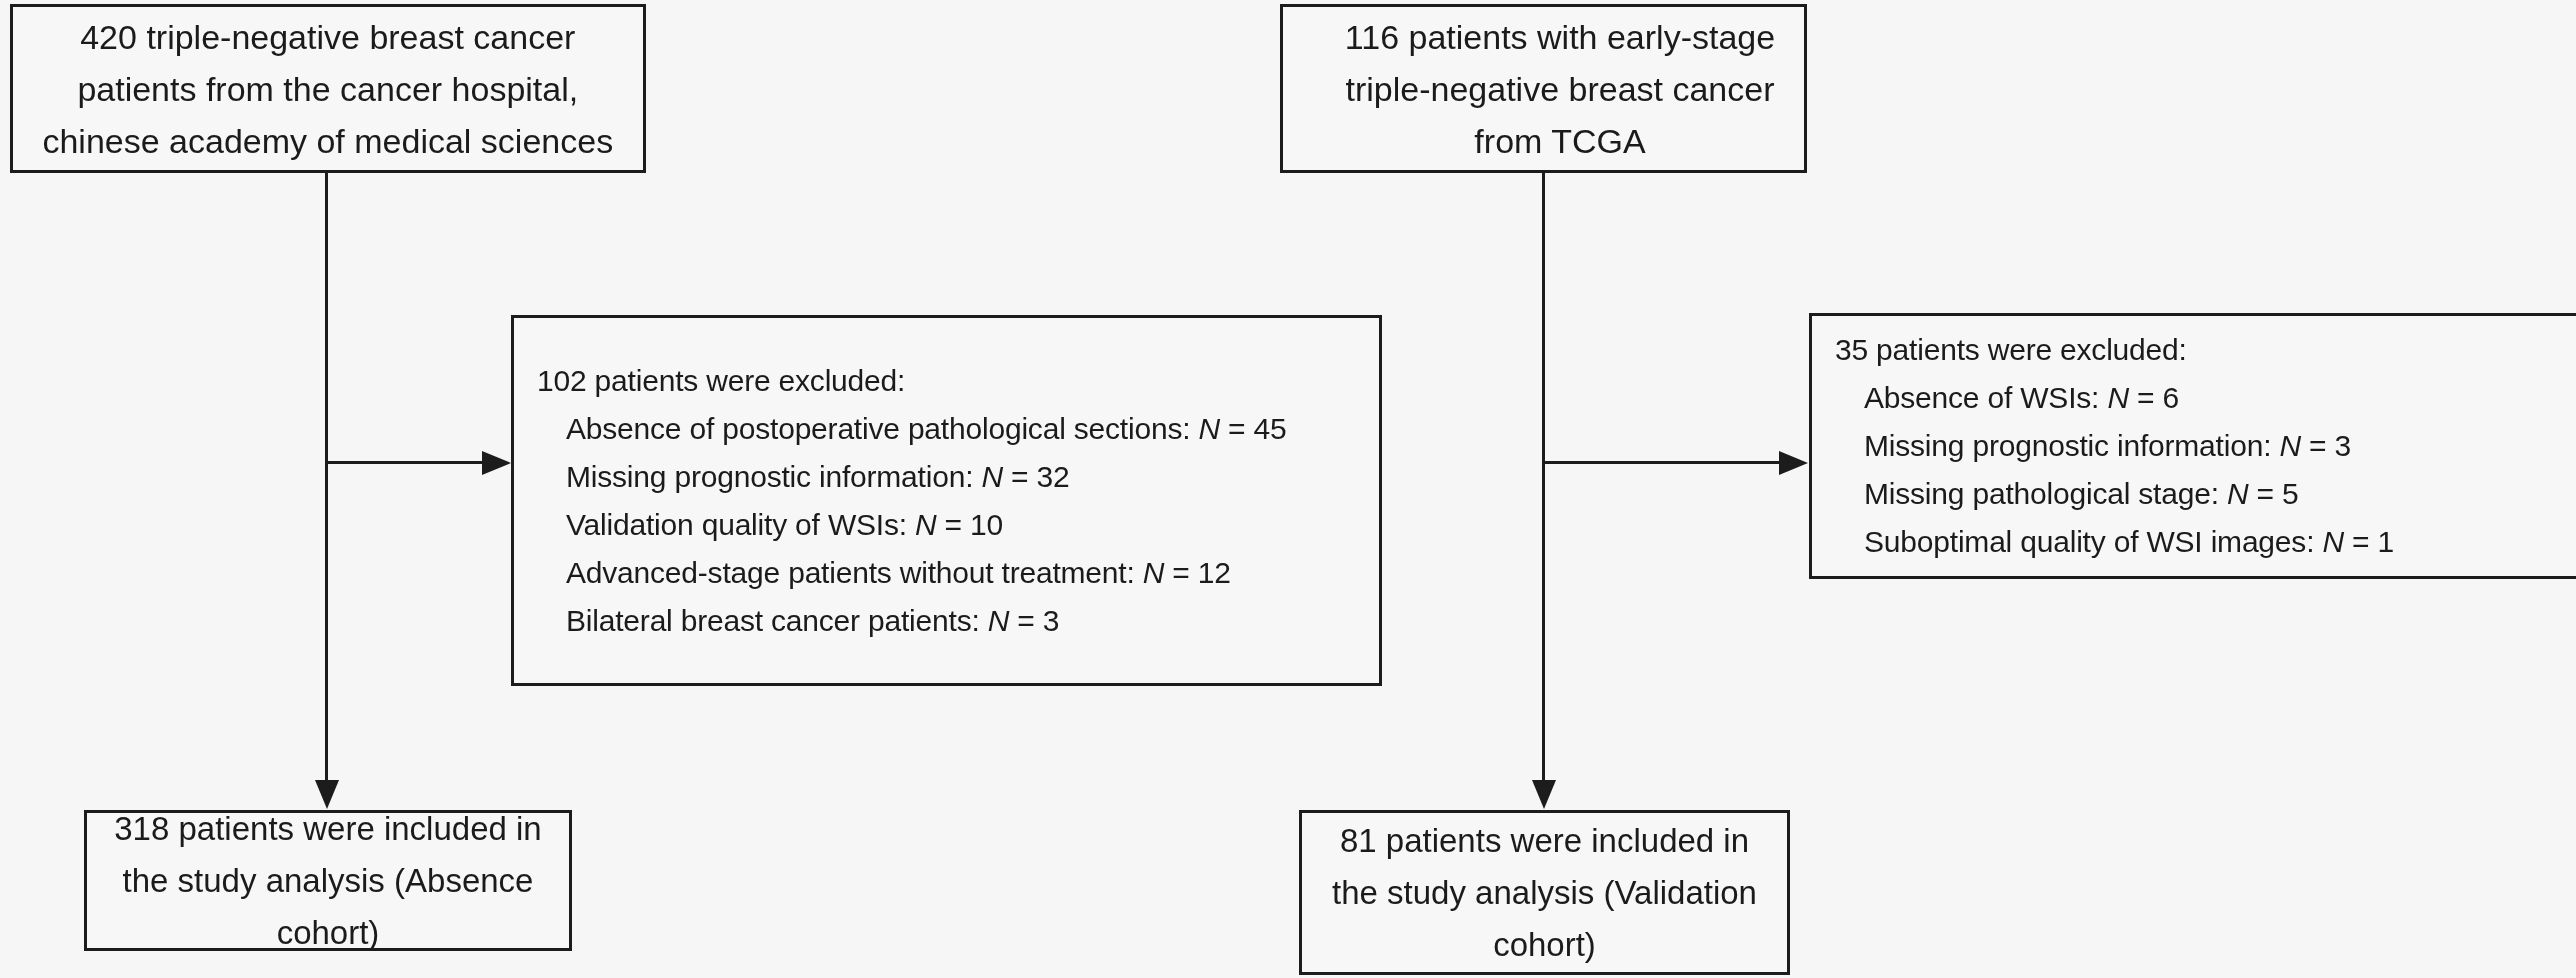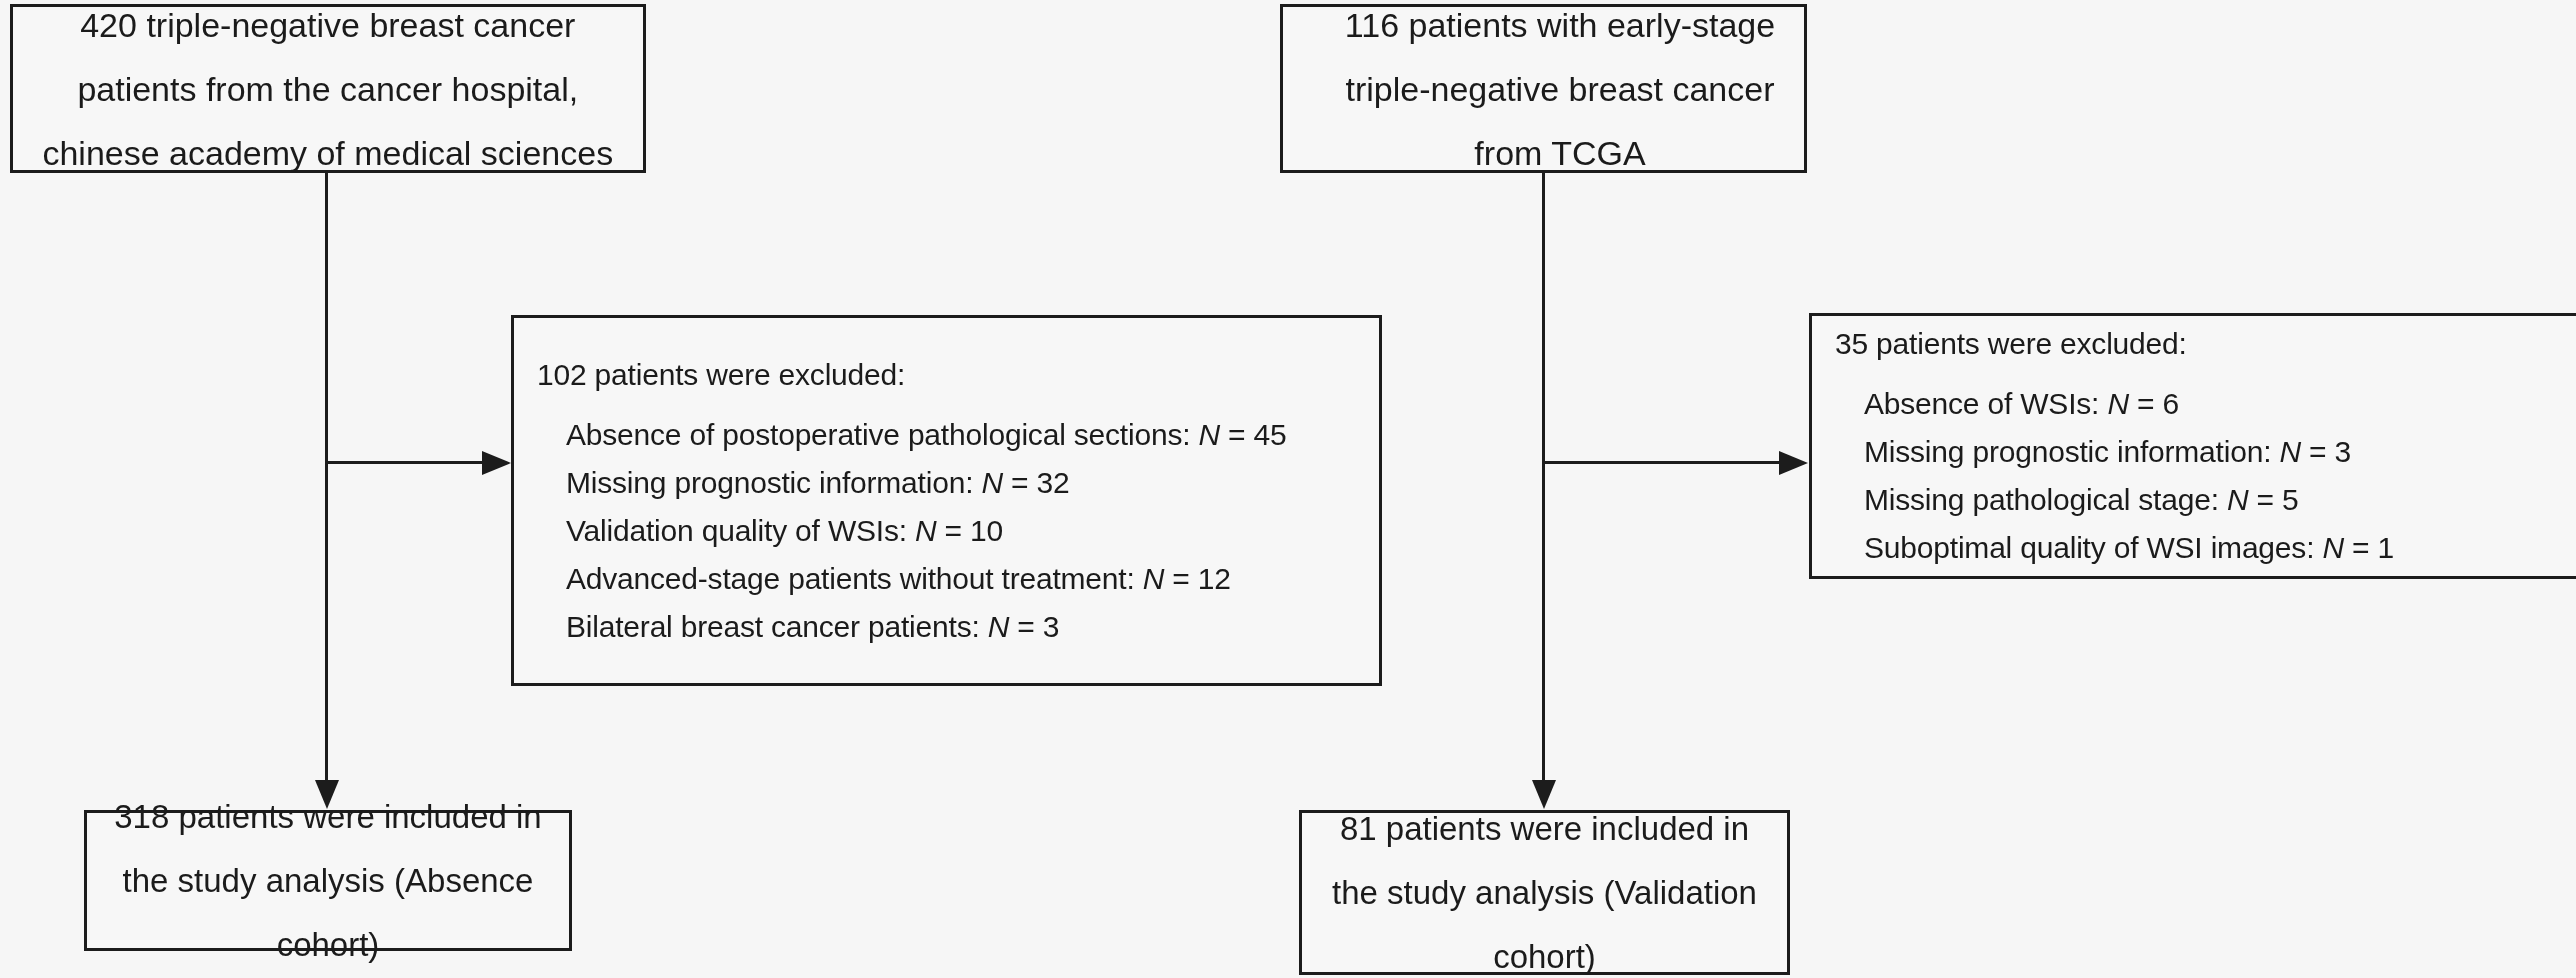--- a/index.html
+++ b/index.html
@@ -17,21 +17,20 @@
     overflow: hidden;
   }
   .box {
     position: absolute;
     box-sizing: border-box;
     border: 3.3px solid #1c1c1c;
     background: #f7f7f7;
     display: flex;
     flex-direction: column;
     justify-content: center;
-    gap: 12px;
   }
   .box-center {
     text-align: center;
     font-size: 34px;
     line-height: 52px;
   }
   .box-cohort {
     font-size: 33px;
   }
   #box-training-source   { left: 9.8px;   top: 4.1px;   width: 636px; height: 169px; }

